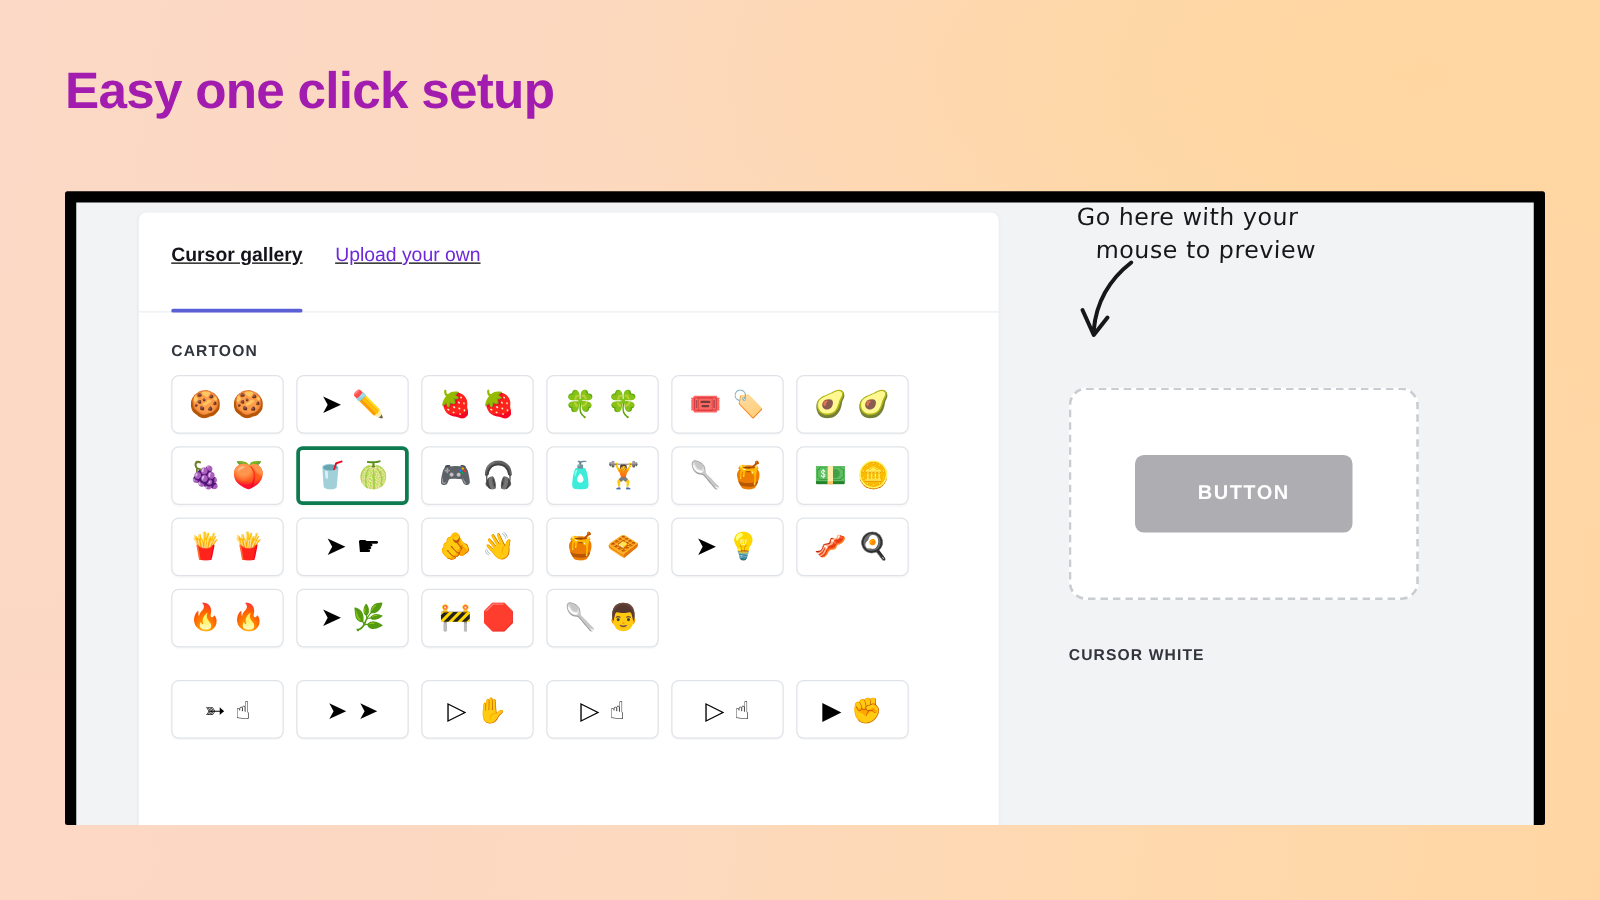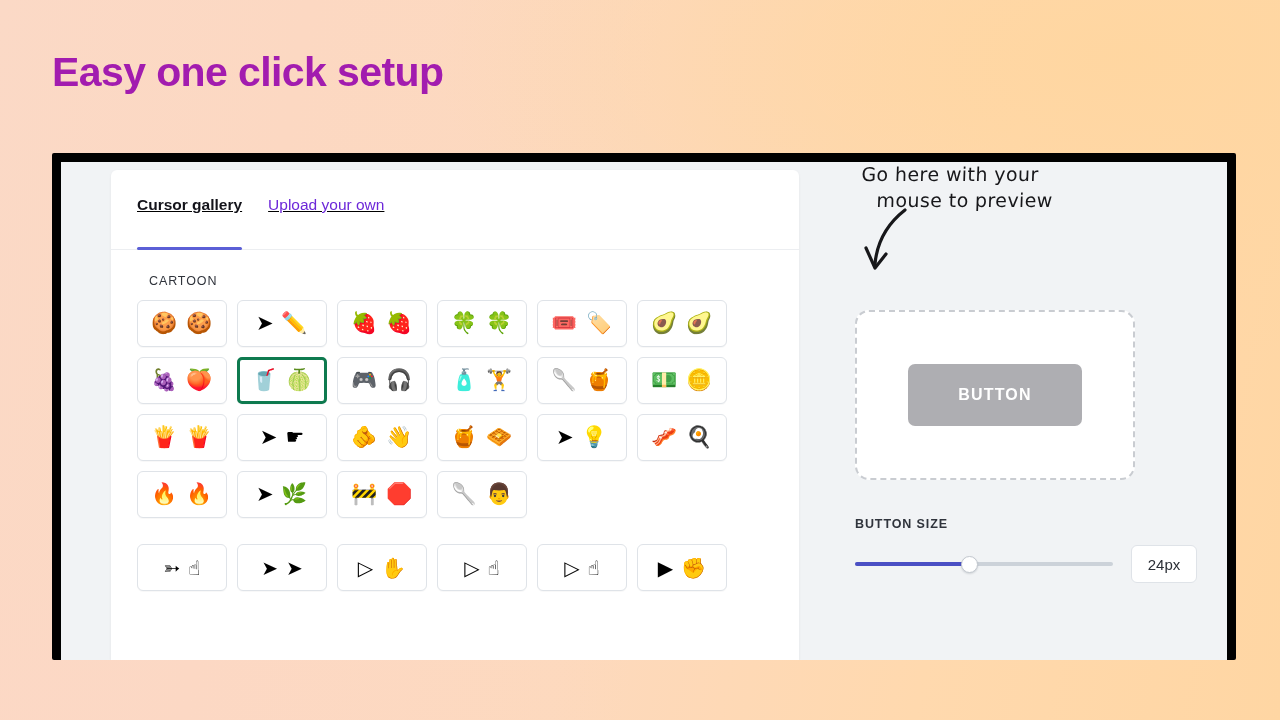--- a/index.html
+++ b/index.html
@@ -65,22 +65,22 @@
   .tab.active::after {
     content: ""; position: absolute; left: 0; right: 0; bottom: -1px;
     height: 3.5px; background: #5b5fd6; border-radius: 2px;
   }
 
   #gallery-scroll {
     padding: 24px 26px 0 26px;
     overflow: hidden; flex: 1;
   }
   .section-title {
-    font-size: 12.5px; font-weight: 400; letter-spacing: .9px;
-    color: #30343c; margin-bottom: 12px; margin-left: 12px;
+    font-size: 12.5px; font-weight: 700; letter-spacing: .9px;
+    color: #30343c; margin-bottom: 12px;
   }
   .grid {
     display: grid; grid-template-columns: repeat(6, 90px);
     gap: 10px 10px; margin-bottom: 26px;
   }
   .cursor-tile {
     height: 47px; background: #fff;
     border: 1px solid #dfe3e8; border-radius: 6px;
     display: flex; align-items: center; justify-content: center;
     gap: 8px; cursor: pointer;
@@ -317,25 +317,17 @@
       </div>
       <div id="annotation-text">
         <span>Go here with your</span>
         <span class="l2">mouse to preview</span>
       </div>
 
       <div id="preview-dropzone">
         <button id="preview-button">BUTTON</button>
       </div>
 
-      <div id="size-label">BUTTON SIZE</div>
-      <div id="size-row">
-        <div id="slider">
-          <div class="track"></div>
-          <div class="fill" style="width: 44%;"></div>
-          <div class="thumb" style="left: 44%;"></div>
-        </div>
-        <div id="size-value">24px</div>
-      </div>
+      <div id="size-label">CURSOR WHITE</div>
 
     </div>
   </div>
 </div>
 
 </body></html>

